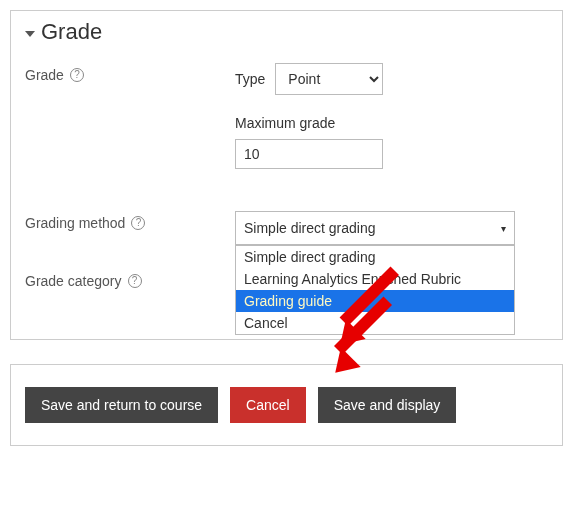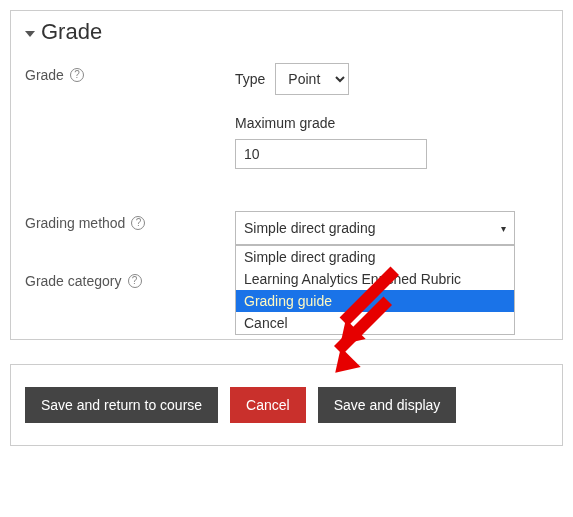--- a/index.html
+++ b/index.html
@@ -75,22 +75,22 @@
     color: #333;
     margin-bottom: 8px;
   }
   select, input[type="text"] {
     border: 1px solid #bbb;
     padding: 6px 8px;
     font-size: 14px;
     background: #fff;
     color: #333;
   }
-  select.small { width: 74px; }
-  input.medium { width: 192px; }
+  select.small { width: 108px; }
+  input.medium { width: 148px; }
   .grading-select-group {
     position: relative;
     width: 312px;
   }
   .select-closed {
     width: 280px;
     height: 34px;
     border: 1px solid #bbb;
     padding: 6px 8px;
     display: flex;

